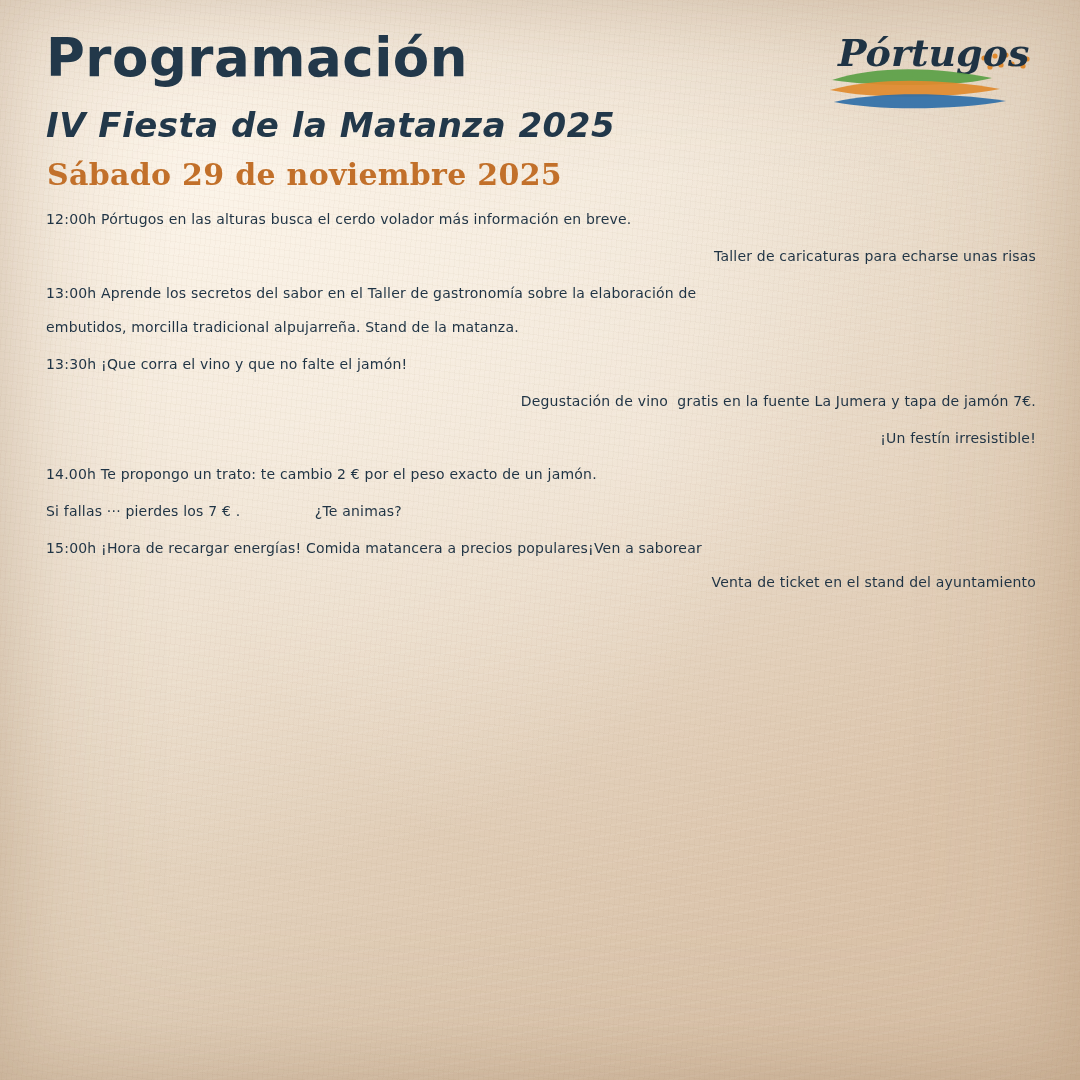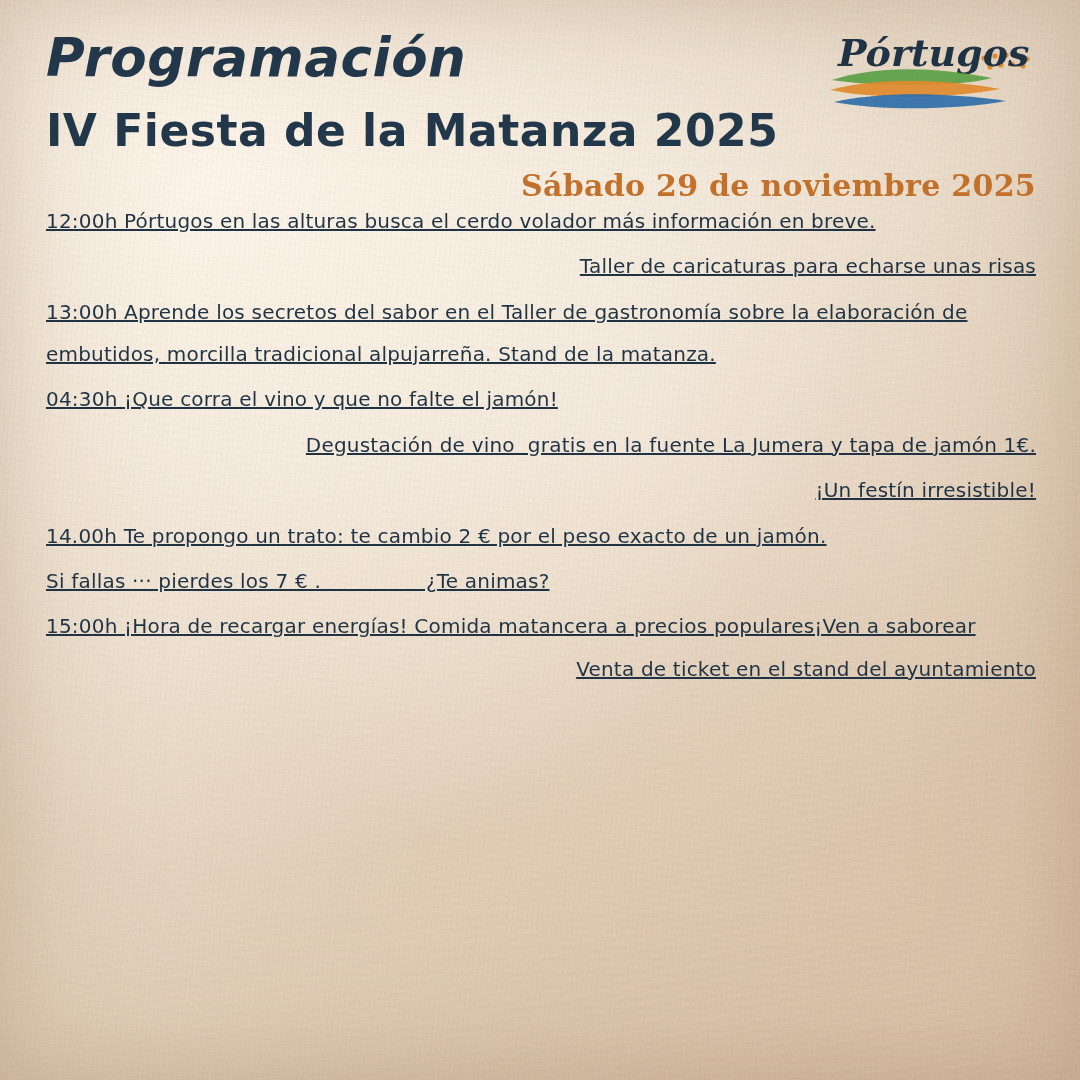--- a/index.html
+++ b/index.html
@@ -53,50 +53,48 @@
   .title-line {
     font-family: "DejaVu Sans", sans-serif;
     font-weight: bold;
     color: #22384a;
     letter-spacing: 0.5px;
     line-height: 1.05;
   }
   #title-1 {
     font-size: 53px;
     margin: 4px 0 22px 2px;
-    font-style: italic;
   }
   #title-2 {
-    font-size: 44px;
+    font-size: 34px;
     margin: 0 0 14px 2px;
+    font-style: italic;
   }
   .subtitle {
     font-family: "DejaVu Serif", serif;
     font-weight: bold;
     font-size: 30px;
     color: #c2702a;
-    margin: 0 0 4px 3px;
+    margin: 0 0 18px 3px;
     letter-spacing: 0.3px;
-    text-align: right;
   }
 
   .schedule {
     margin: 0;
     padding: 0;
     list-style: none;
   }
   .line {
     font-family: "DejaVu Sans", sans-serif;
-    font-size: 20px;
+    font-size: 14px;
     color: #1f3344;
     line-height: 1.42;
     margin: 0 0 17px 2px;
     letter-spacing: 0.2px;
     white-space: pre-wrap;
-    text-decoration: underline;
   }
   .line.center {
     text-align: right;
     margin-left: 0;
   }
   .line.tight {
     margin-bottom: 14px;
   }
 
   
@@ -140,22 +138,22 @@
   <div class="content">
     <h1 class="title-line" id="title-1">Programación</h1>
     <h1 class="title-line" id="title-2">IV Fiesta de la Matanza 2025</h1>
     <div class="subtitle">Sábado 29 de noviembre 2025</div>
 
     <ul class="schedule">
       <li class="line">12:00h Pórtugos en las alturas busca el cerdo volador más información en breve.</li>
       <li class="line center">Taller de caricaturas para echarse unas risas</li>
       <li class="line tight">13:00h Aprende los secretos del sabor en el Taller de gastronomía sobre la elaboración de</li>
       <li class="line">embutidos, morcilla tradicional alpujarreña. Stand de la matanza.</li>
-      <li class="line">04:30h ¡Que corra el vino y que no falte el jamón!</li>
-      <li class="line center">Degustación de vino  gratis en la fuente La Jumera y tapa de jamón 1€.</li>
+      <li class="line">13:30h ¡Que corra el vino y que no falte el jamón!</li>
+      <li class="line center">Degustación de vino  gratis en la fuente La Jumera y tapa de jamón 7€.</li>
       <li class="line center">¡Un festín irresistible!</li>
       <li class="line">14.00h Te propongo un trato: te cambio 2 € por el peso exacto de un jamón.</li>
       <li class="line">Si fallas ··· pierdes los 7 € .                ¿Te animas?</li>
       <li class="line tight">15:00h ¡Hora de recargar energías! Comida matancera a precios populares¡Ven a saborear</li>
       <li class="line center">Venta de ticket en el stand del ayuntamiento</li>
     </ul>
   </div>
 </div>
 
 </body></html>

